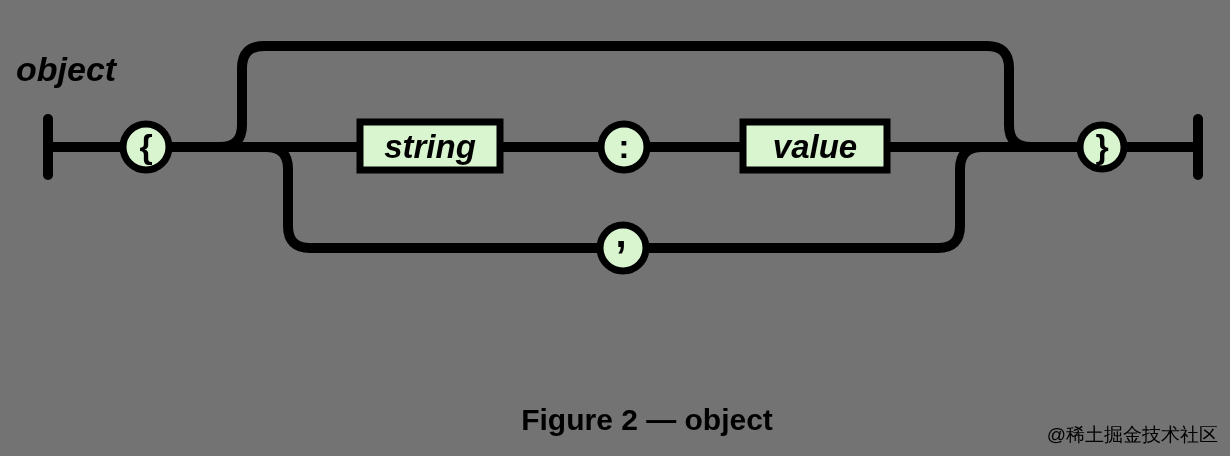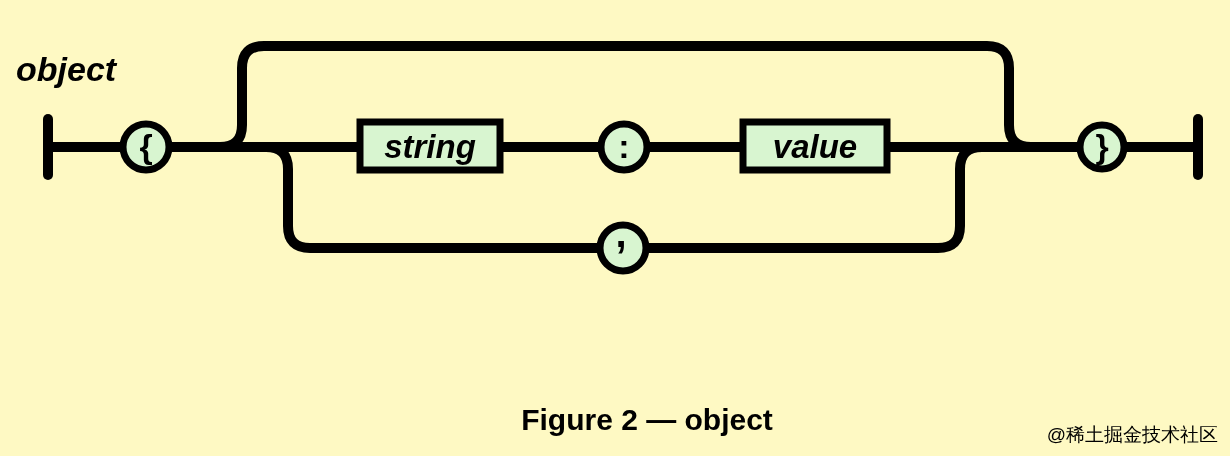--- a/index.html
+++ b/index.html
@@ -1,20 +1,20 @@
 <!DOCTYPE html>
 <html><head>
 <meta charset="utf-8">
 <style>
   html, body { margin: 0; padding: 0; background: #ffffff; }
   .page {
     position: relative;
     width: 1230px;
     height: 456px;
-    background: #fef9c3;
+    background: #737373;
     overflow: hidden;
     font-family: "Liberation Sans", sans-serif;
   }
   svg { display: block; }
   text { font-family: "Liberation Sans", sans-serif; fill: #000000; }
   .rule-name   { font-size: 34px; font-weight: bold; font-style: italic; }
   .node-label  { font-size: 33px; font-weight: bold; font-style: italic; text-anchor: middle; }
   .punct-label { font-size: 34px; font-weight: bold; text-anchor: middle; }
   .comma-label { font-size: 40px; font-weight: bold; text-anchor: middle; }
   .caption     { font-size: 30px; font-weight: bold; text-anchor: middle; }

